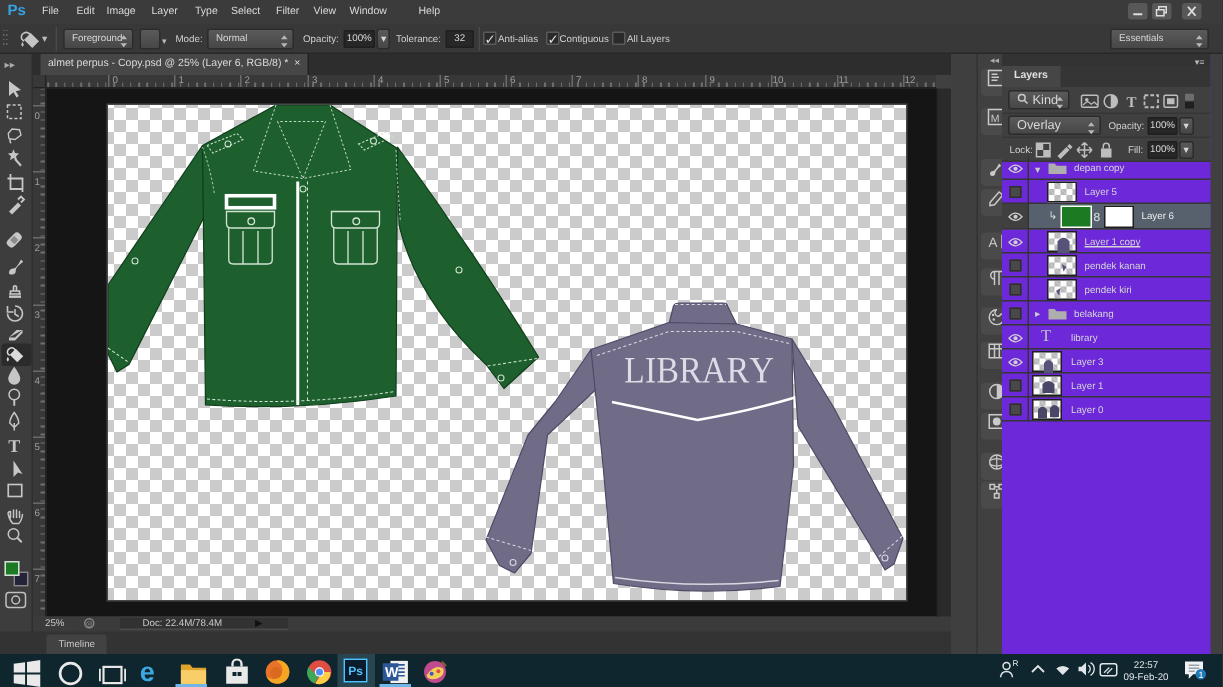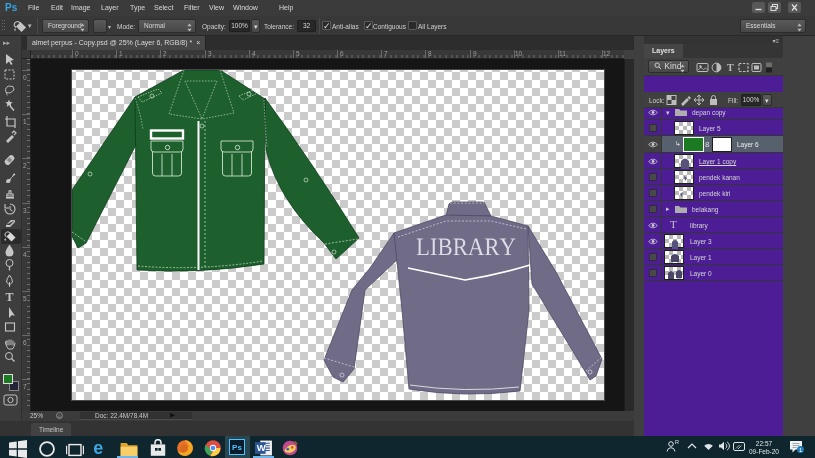--- a/index.html
+++ b/index.html
@@ -75,21 +75,21 @@
   color:#c6c6c6; font-size:6.5px; line-height:13px; padding:0 8px;
   border-radius:2px 2px 0 0; }
 
 
 #gap1 { left:634px; top:36px; width:17px; height:400px; background:#3f3f3f; }
 #iconstrip { left:651px; top:36px; width:25px; height:400px; background:#404040;
   border-left:1px solid #333; }
 .pico { position:absolute; left:2px; width:21px; height:18px; background:#4a4a4a;
   border-radius:3px; color:#c9c9c9; font-size:10px; line-height:18px;
   text-align:center; }
-#layers { left:644px; top:36px; width:139px; height:400px; background:#4c1d95; }
+#layers { left:668px; top:36px; width:139px; height:400px; background:#6d28d9; }
 #lp-top { position:absolute; left:0; top:0; width:139px; height:8px; background:#333; }
 #lp-tabrow { position:absolute; left:0; top:8px; width:139px; height:14px;
   background:#353535; }
 #lp-tab { position:absolute; left:0px; top:0px; height:14px; background:#464646;
   color:#e0e0e0; font-size:7px; font-weight:bold; line-height:14px; padding:0 8px; }
 .lrow { position:absolute; left:0; width:139px; height:16px; border-bottom:1px solid #353535; }
 .leye { position:absolute; left:0; top:0; width:18px; height:16px;
   border-right:1px solid #353535; }
 .eye { position:absolute; left:4px; top:5px; width:10px; height:7px; }
 .nobox { position:absolute; left:5px; top:4px; width:8px; height:8px;
@@ -466,20 +466,30 @@
           <path d="M20.5,1.1 a4.4,4.4 0 0 1 0,8.8 Z" fill="#bdbdbd"></path>
         <text x="31" y="9" font-size="10" font-weight="bold" fill="#bdbdbd" font-family="Liberation Serif,serif">T</text>
         <rect x="43" y="1.5" width="9" height="8" fill="none" stroke="#bdbdbd" stroke-width="1.2" stroke-dasharray="2.5,1.4"></rect>
         <rect x="56" y="1.5" width="9" height="8" rx="1" fill="none" stroke="#bdbdbd"></rect>
           <rect x="58" y="3.5" width="5" height="4" fill="#bdbdbd"></rect>
         <rect x="70" y="0.5" width="6" height="4.6" rx="0.8" fill="#6d6d6d"></rect>
           <rect x="70" y="5.8" width="6" height="4.6" rx="0.8" fill="#1f1f1f"></rect>
       </svg>
     </div>
 
+    <div class="abs" style="left:0;top:40px;width:139px;height:16px;background:#404040;border-bottom:1px solid #363636">
+      <div class="dd" style="left:4px;top:1px;width:62px;height:13px;line-height:11px;font-size:8.5px">Overlay<svg class="ud" width="5" height="9" viewBox="0 0 5 9">
+            <path d="M2.5,0.5 L4.7,3.2 H0.3 Z M2.5,8.5 L4.7,5.8 H0.3 Z" fill="#b8b8b8"></path>
+          </svg></div>
+      <span class="abs" style="left:71px;top:5px;color:#cfcfcf;font-size:6.5px">Opacity:</span>
+      <div class="fld" style="left:97px;top:2px;width:20px;height:12px">100%</div>
+      <div class="dd" style="left:118px;top:2px;width:10px;height:12px;padding:0">
+          <span style="position:absolute;left:2px;top:0;font-size:7px">▾</span>
+        </div>
+    </div>
 
     <div class="abs" style="left:0;top:56px;width:139px;height:16px;background:#404040;border-bottom:1px solid #363636">
       <span class="abs" style="left:5px;top:5px;color:#cfcfcf;font-size:6.5px">Lock:</span>
       <svg class="abs" style="left:22px;top:2px" width="52" height="12" viewBox="0 0 52 12">
         <rect x="1" y="1.5" width="9" height="9" fill="none" stroke="#bdbdbd"></rect>
           <path d="M1,1.5 h4.5 v4.5 h-4.5 Z M5.5,6 h4.5 v4.5 h-4.5 Z" fill="#bdbdbd"></path>
         <path d="M15,10 l6,-6 l2,2 l-6,6 Z M21.5,3.5 l1.5,-1.5 l2,2 l-1.5,1.5 Z" fill="#bdbdbd"></path>
         <path d="M33,1 v10 M28,6 h10 M33,1 l-2,2 M33,1 l2,2 M33,11 l-2,-2 M33,11 l2,-2 M28,6 l2,-2 M28,6 l2,2 M38,6 l-2,-2 M38,6 l-2,2" stroke="#bdbdbd" fill="none"></path>
         <rect x="44" y="5" width="7" height="6" fill="#bdbdbd"></rect>
           <path d="M45.5,5 v-1.5 a2,2 0 0 1 4,0 V5" fill="none" stroke="#bdbdbd"></path>

